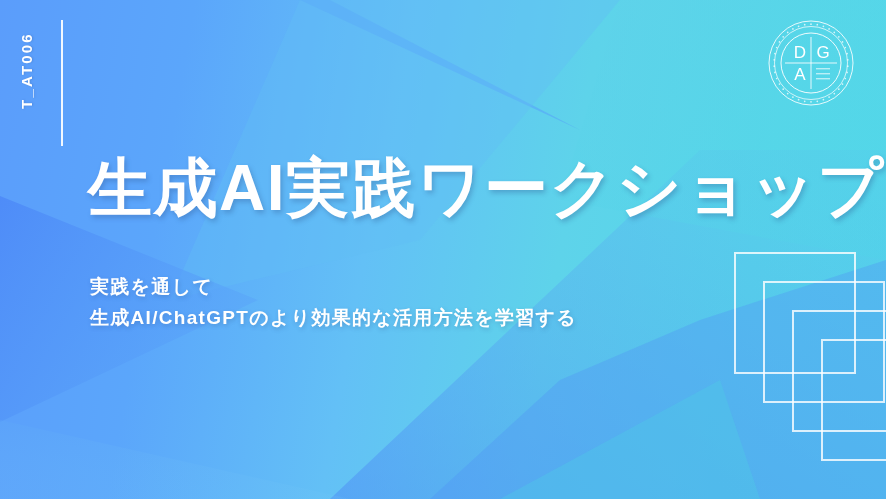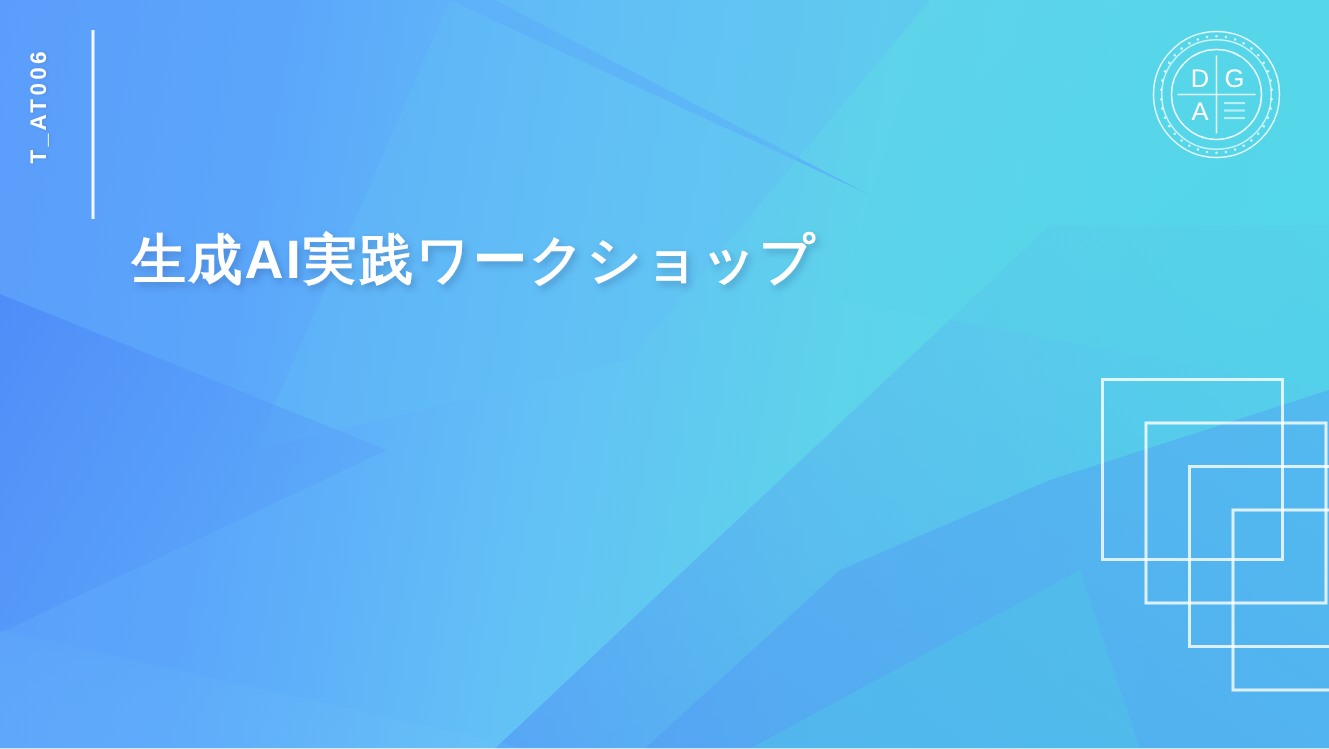--- a/index.html
+++ b/index.html
@@ -93,21 +93,21 @@
     height: 86px;
   }
   .logo svg { display: block; }
 
   
   .title {
     position: absolute;
     left: 88px;
     top: 152px;
     color: #ffffff;
-    font-size: 36px;
+    font-size: 64px;
     font-weight: 700;
     letter-spacing: 1.5px;
     line-height: 1.15;
     white-space: nowrap;
     text-shadow: 2px 3px 5px rgba(45,80,140,0.32);
   }
   .subtitle {
     position: absolute;
     left: 90px;
     top: 272px;
@@ -238,14 +238,18 @@
       <g fill="#ffffff" fill-opacity="0.6">
         <rect x="48" y="48" width="14" height="1.4"></rect>
         <rect x="48" y="53" width="14" height="1.4"></rect>
         <rect x="48" y="58" width="14" height="1.4"></rect>
       </g>
     </svg>
   </div>
 
   <div class="title">生成AI実践ワークショップ</div>
 
+  <div class="subtitle">
+    <div>実践を通して</div>
+    <div>生成AI/ChatGPTのより効果的な活用方法を学習する</div>
+  </div>
 
 </div>
 
 </body></html>

